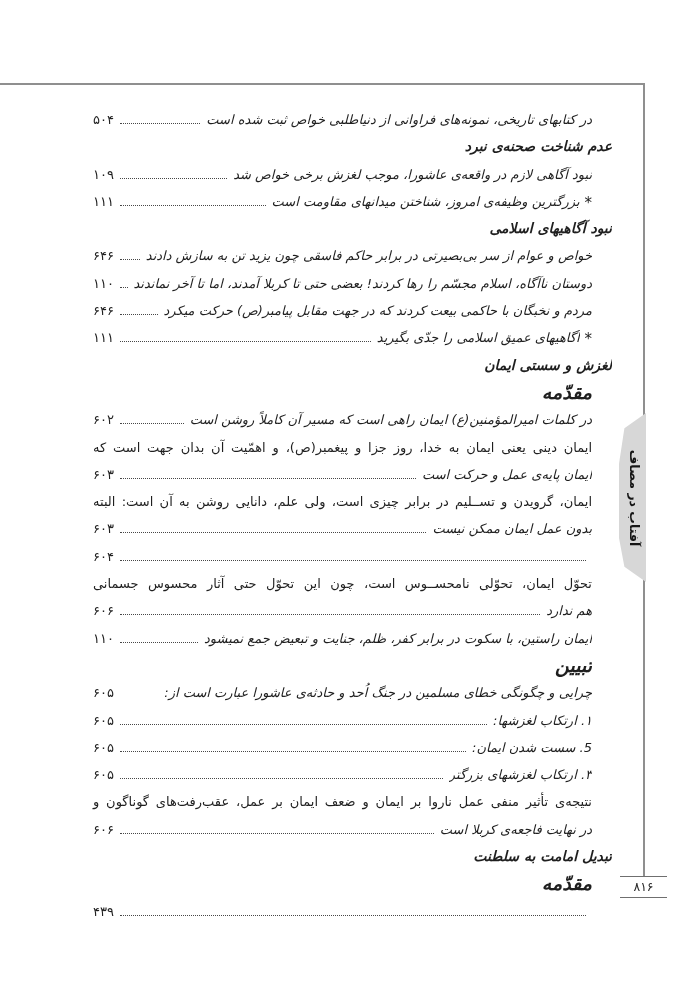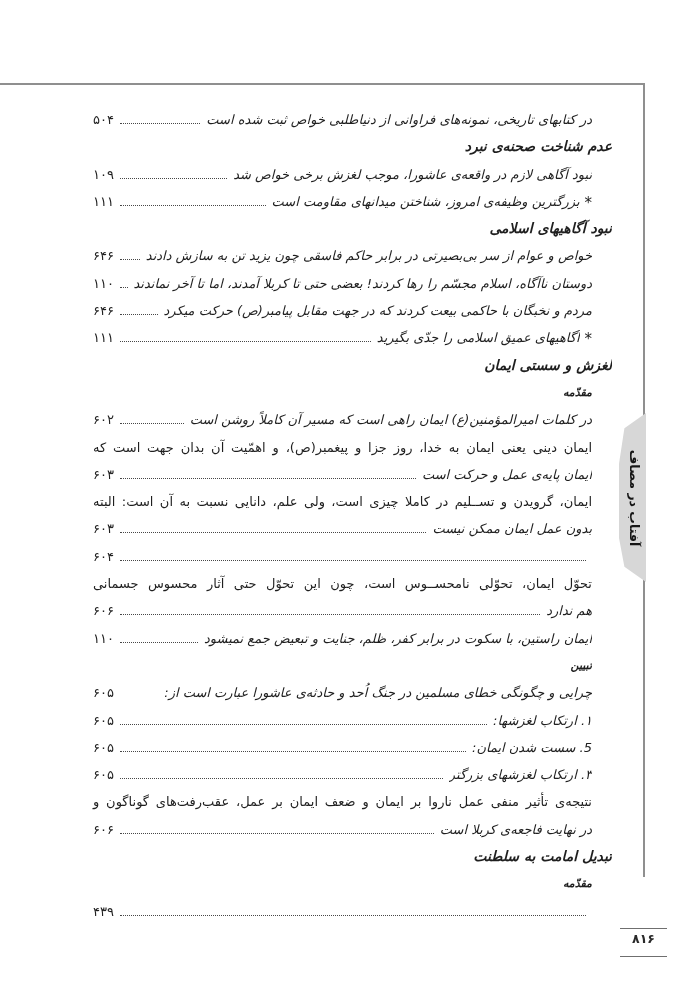--- a/index.html
+++ b/index.html
@@ -17,35 +17,34 @@
     background:#d7d7d7;z-index:2;
     clip-path:polygon(100% 0, 20% 9%, 0 30%, 0 74%, 20% 91%, 100% 100%);
   }
   .tab-label{
     position:absolute;top:50%;left:55%;
     transform:translate(-50%,-50%) rotate(90deg);
     white-space:nowrap;font-size:12.5px;font-weight:bold;color:#161616;
   }
   
   .folio{
-    position:absolute;left:620px;top:928px;width:47px;
+    position:absolute;left:620px;top:876px;width:47px;
     text-align:center;font-size:12.5px;color:#2a2a2a;
     border-top:1.5px solid #6f6f6f;border-bottom:1.5px solid #6f6f6f;
-    padding:2px 0 10px;
-    font-weight:bold;
+    padding:2px 0 3px;
   }
   
   .toc{position:absolute;top:106px;right:88px;left:93px;}
   .row{
     display:flex;align-items:baseline;
     height:27.3px;line-height:27.3px;font-size:13px;
   }
   .row .txt{white-space:nowrap;flex:0 1 auto;min-width:0;overflow:hidden;font-style:italic;}
   .heading{font-weight:bold;font-size:14px;text-align:right;}
-  .subheading{font-weight:bold;font-size:11px;padding-right:20px;}
+  .subheading{font-weight:bold;font-size:19px;padding-right:20px;}
   .entry{padding-right:20px;}
   .wrap{display:block;padding-right:20px;text-align:justify;text-align-last:justify;}
   .leader{
     flex:1 1 auto;min-width:6px;height:4px;margin:0 6px;
     border-bottom:1.7px dotted #474747;
   }
   .spacer{flex:1 1 auto;min-width:6px;height:4px;margin:0 6px;}
   .num{flex:0 0 auto;font-size:13px;letter-spacing:1px;}
   .star{flex:0 0 auto;margin-left:5px;font-size:15px;position:relative;top:2px;}
 </style>
@@ -115,21 +114,21 @@
       <span class="txt">در کلمات امیرالمؤمنین(ع) ایمان راهی است که مسیر آن کاملاً روشن است</span>
       <span class="leader"></span>
       <span class="num">۶۰۲</span>
     </div>
     <div class="row wrap">ایمان دینی یعنی ایمان به خدا، روز جزا و پیغمبر(ص)، و اهمّیت آن بدان جهت است که</div>
     <div class="row entry">
       <span class="txt">ایمان پایه‌ی عمل و حرکت است</span>
       <span class="leader"></span>
       <span class="num">۶۰۳</span>
     </div>
-    <div class="row wrap">ایمان، گرویدن و تســلیم در کاملا چیزی است، ولی علم، دانایی نسبت به آن است: البته</div>
+    <div class="row wrap">ایمان، گرویدن و تســلیم در برابر چیزی است، ولی علم، دانایی روشن به آن است: البته</div>
     <div class="row entry">
       <span class="txt">بدون عمل ایمان ممکن نیست</span>
       <span class="leader"></span>
       <span class="num">۶۰۳</span>
     </div>
     <div class="row entry">
       <span class="leader"></span>
       <span class="num">۶۰۴</span>
     </div>
     <div class="row wrap">تحوّل ایمان، تحوّلی نامحســوس است، چون این تحوّل حتی آثار محسوس جسمانی</div>

